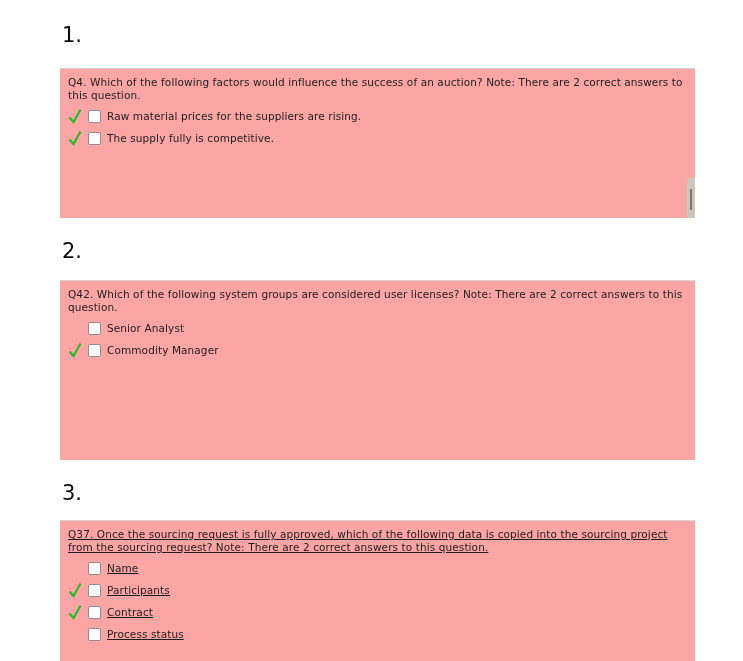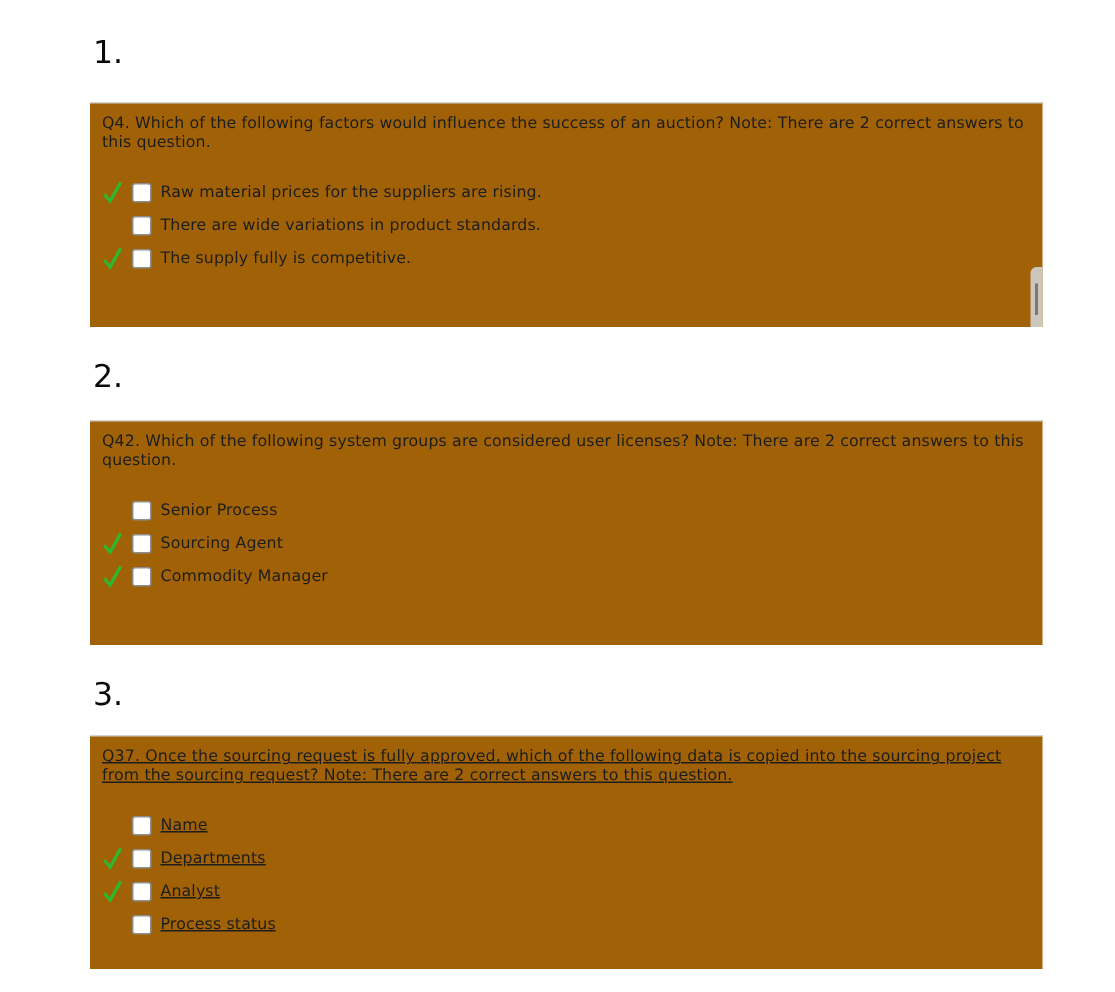--- a/index.html
+++ b/index.html
@@ -22,35 +22,35 @@
     line-height: 26px;
     color: #0a0a0a;
     margin-left: 2px;
   }
   .sec1 .section-number { margin-top: 0; margin-bottom: 20px; }
   .sec2 .section-number { margin-top: 20px; margin-bottom: 16px; }
   .sec3 .section-number { margin-top: 20px; margin-bottom: 14px; }
   .panel {
     position: relative;
     width: 635px;
-    background: #a16207;
+    background: #fca5a5;
     border-top: 1px solid #d2d2d0;
     padding: 7px 10px 0 8px;
   }
   .sec1 .panel { height: 150px; }
-  .sec2 .panel { height: 150px; }
+  .sec2 .panel { height: 180px; }
   .sec3 .panel { height: 156px; text-decoration: underline; }
   .question-text {
     margin: 0;
     font-size: 10.5px;
     line-height: 13px;
     letter-spacing: 0.1px;
     color: #1d1d1d;
   }
-  .options { margin-top: 15px; }
+  .options { margin-top: 3px; }
   .option-row {
     display: flex;
     align-items: center;
     height: 22px;
   }
   .check-cell {
     width: 20px;
     display: flex;
     align-items: center;
   }
@@ -102,29 +102,20 @@
         <div class="option-row">
           <span class="check-cell">
               <svg width="14" height="16" viewBox="0 0 14 16">
                 <path d="M1.5 9.5 L5.5 14 L12.5 1.5" fill="none" stroke="#2db92d" stroke-width="2.2"></path>
               </svg>
             </span>
           <span class="checkbox"></span>
           <span class="option-label">Raw material prices for the suppliers are rising.</span>
         </div>
         <div class="option-row">
-          <span class="check-cell" style="visibility: hidden;">
-              <svg width="14" height="16" viewBox="0 0 14 16">
-                <path d="M1.5 9.5 L5.5 14 L12.5 1.5" fill="none" stroke="#2db92d" stroke-width="2.2"></path>
-              </svg>
-            </span>
-          <span class="checkbox"></span>
-          <span class="option-label">There are wide variations in product standards.</span>
-        </div>
-        <div class="option-row">
           <span class="check-cell">
               <svg width="14" height="16" viewBox="0 0 14 16">
                 <path d="M1.5 9.5 L5.5 14 L12.5 1.5" fill="none" stroke="#2db92d" stroke-width="2.2"></path>
               </svg>
             </span>
           <span class="checkbox"></span>
           <span class="option-label">The supply fully is competitive.</span>
         </div>
       </div>
       <div class="scrollbar-thumb"></div>
@@ -136,30 +127,21 @@
     <div class="panel">
       <p class="question-text">Q42. Which of the following system groups are considered user licenses? Note: There are 2 correct answers to this question.</p>
       <div class="options">
         <div class="option-row">
           <span class="check-cell" style="visibility: hidden;">
               <svg width="14" height="16" viewBox="0 0 14 16">
                 <path d="M1.5 9.5 L5.5 14 L12.5 1.5" fill="none" stroke="#2db92d" stroke-width="2.2"></path>
               </svg>
             </span>
           <span class="checkbox"></span>
-          <span class="option-label">Senior Process</span>
-        </div>
-        <div class="option-row">
-          <span class="check-cell">
-              <svg width="14" height="16" viewBox="0 0 14 16">
-                <path d="M1.5 9.5 L5.5 14 L12.5 1.5" fill="none" stroke="#2db92d" stroke-width="2.2"></path>
-              </svg>
-            </span>
-          <span class="checkbox"></span>
-          <span class="option-label">Sourcing Agent</span>
+          <span class="option-label">Senior Analyst</span>
         </div>
         <div class="option-row">
           <span class="check-cell">
               <svg width="14" height="16" viewBox="0 0 14 16">
                 <path d="M1.5 9.5 L5.5 14 L12.5 1.5" fill="none" stroke="#2db92d" stroke-width="2.2"></path>
               </svg>
             </span>
           <span class="checkbox"></span>
           <span class="option-label">Commodity Manager</span>
         </div>
@@ -181,30 +163,30 @@
           <span class="checkbox"></span>
           <span class="option-label">Name</span>
         </div>
         <div class="option-row">
           <span class="check-cell">
               <svg width="14" height="16" viewBox="0 0 14 16">
                 <path d="M1.5 9.5 L5.5 14 L12.5 1.5" fill="none" stroke="#2db92d" stroke-width="2.2"></path>
               </svg>
             </span>
           <span class="checkbox"></span>
-          <span class="option-label">Departments</span>
+          <span class="option-label">Participants</span>
         </div>
         <div class="option-row">
           <span class="check-cell">
               <svg width="14" height="16" viewBox="0 0 14 16">
                 <path d="M1.5 9.5 L5.5 14 L12.5 1.5" fill="none" stroke="#2db92d" stroke-width="2.2"></path>
               </svg>
             </span>
           <span class="checkbox"></span>
-          <span class="option-label">Analyst</span>
+          <span class="option-label">Contract</span>
         </div>
         <div class="option-row">
           <span class="check-cell" style="visibility: hidden;">
               <svg width="14" height="16" viewBox="0 0 14 16">
                 <path d="M1.5 9.5 L5.5 14 L12.5 1.5" fill="none" stroke="#2db92d" stroke-width="2.2"></path>
               </svg>
             </span>
           <span class="checkbox"></span>
           <span class="option-label">Process status</span>
         </div>

